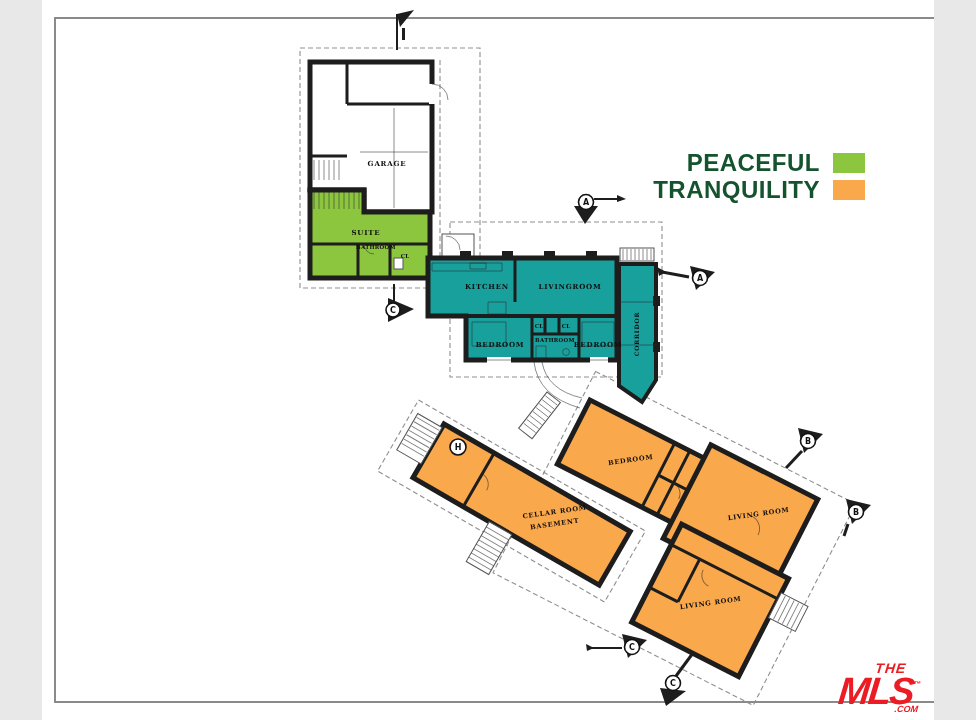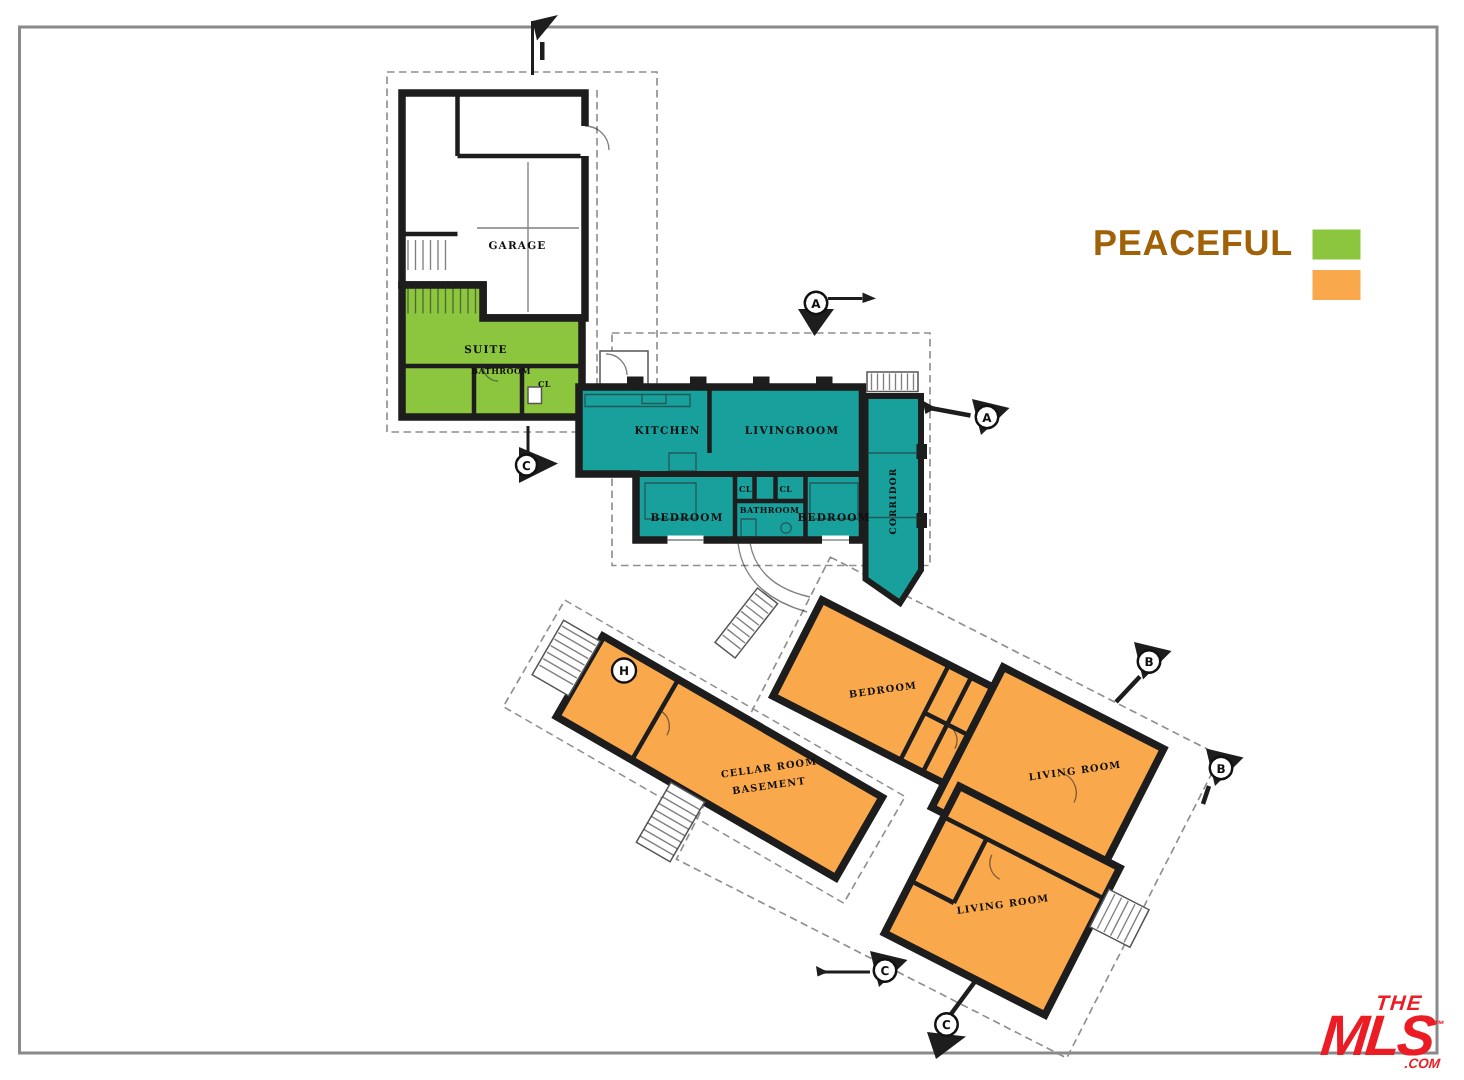--- a/index.html
+++ b/index.html
@@ -1,37 +1,37 @@
 <!DOCTYPE html>
 <html style="--c0: #8CC63F; --c1: #18A09D; --c2: #F9A84C; --logo: #EC1C24;"><head>
 <meta charset="utf-8">
 <style>
   :root{ --c0:#8CC63F; --c1:#18A09D; --c2:#F9A84C; --logo:#EC1C24; }
   *{margin:0;padding:0;box-sizing:border-box;}
   body{background:#e8e8e8;font-family:"Liberation Sans",sans-serif;}
-  .canvas{position:relative;width:976px;height:720px;background:#ffffff;overflow:hidden;margin:0 auto;}
+  .canvas{position:relative;width:892px;height:720px;background:#ffffff;overflow:hidden;margin:0 auto;}
 
   
   svg text{user-select:none;}
   .wall{stroke:#1d1d1d;stroke-linejoin:miter;fill:none;}.sw5{stroke-width:5}.sw4{stroke-width:4}.sw3{stroke-width:3}.sw2{stroke-width:2}
   .fg{fill:var(--c0);} .ft{fill:var(--c1);} .fo{fill:var(--c2);}
   .fw{fill:#ffffff;} .fb{fill:#1d1d1d;stroke:none;}
   .thin{stroke:#2b2b2b;stroke-width:.9;fill:none;opacity:.6;}
   .thinw{stroke:#555;stroke-width:1;fill:#fff;}
   .dash{stroke:#8f8f8f;stroke-width:1.1;fill:none;stroke-dasharray:5 3;}
   .border{stroke:#8a8a8a;stroke-width:2;fill:none;}
   .lbl{font-family:"DejaVu Serif",serif;font-weight:700;font-size:7px;fill:#0f0f0f;letter-spacing:.8px;text-anchor:middle;}
   .lbl-s{font-size:5.4px;letter-spacing:.3px;}
   .mlbl{font-family:"DejaVu Sans",sans-serif;font-weight:700;font-size:8px;fill:#0f0f0f;text-anchor:middle;}
   .mcirc{fill:#fff;stroke:#111;stroke-width:1.6;}
 
   
   .legend{position:absolute;top:153px;right:69px;display:flex;flex-direction:column;gap:7px;align-items:flex-end;}
   .legend-row{display:flex;align-items:center;gap:13px;justify-content:flex-end;}
-  .legend-label{font-weight:700;font-size:24px;line-height:20px;color:#a16207;letter-spacing:.5px;font-family:"Liberation Sans",sans-serif;}
+  .legend-label{font-weight:700;font-size:24px;line-height:20px;color:#14532d;letter-spacing:.5px;font-family:"Liberation Sans",sans-serif;}
   .legend-swatch{width:32px;height:20px;display:inline-block;}
   .sw0{background:var(--c0);} .sw1{background:var(--c1);} .sw2b{background:var(--c2);}
 
   
   .logo{position:absolute;right:14px;bottom:6px;color:var(--logo);font-family:"Liberation Sans",sans-serif;
         font-weight:700;font-style:italic;text-align:right;line-height:.85;transform:skewX(-6deg);}
   .logo-the{font-size:14px;letter-spacing:1px;margin-right:16px;}
   .logo-mls{font-size:38px;letter-spacing:-2px;}
   .logo-tm{font-size:7px;vertical-align:18px;letter-spacing:0;}
   .logo-com{font-size:9px;letter-spacing:0;margin-top:-1px;}
@@ -218,20 +218,21 @@
 
 </svg>
 
 
 <div class="legend">
   <div class="legend-row">
     <span class="legend-label">PEACEFUL</span>
     <span class="legend-swatch sw0"></span>
   </div>
   <div class="legend-row">
+    <span class="legend-label">TRANQUILITY</span>
     <span class="legend-swatch sw2b"></span>
   </div>
 </div>
 
 
 <div class="logo">
   <div class="logo-the">THE</div>
   <div class="logo-mls"><span>MLS</span><span class="logo-tm">™</span></div>
   <div class="logo-com">.COM</div>
 </div>

